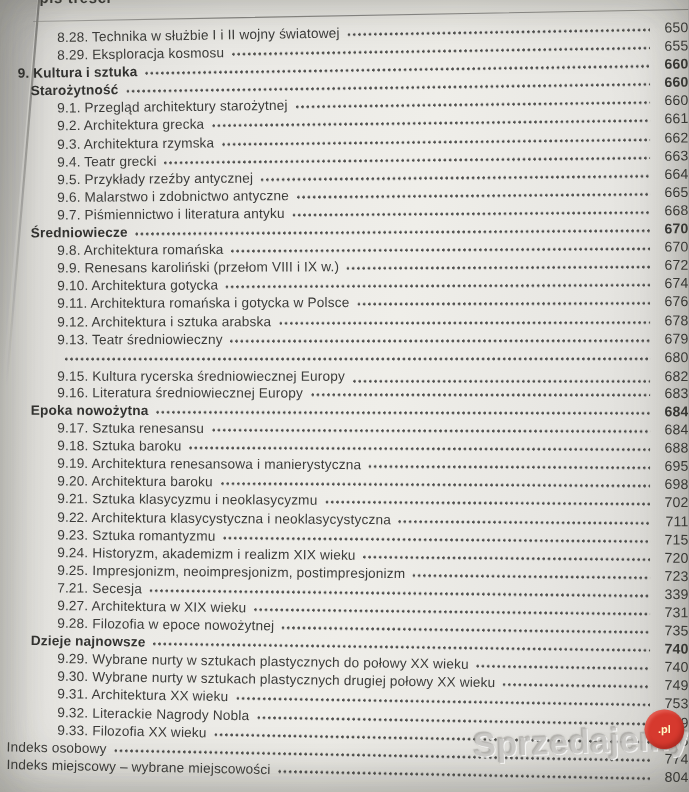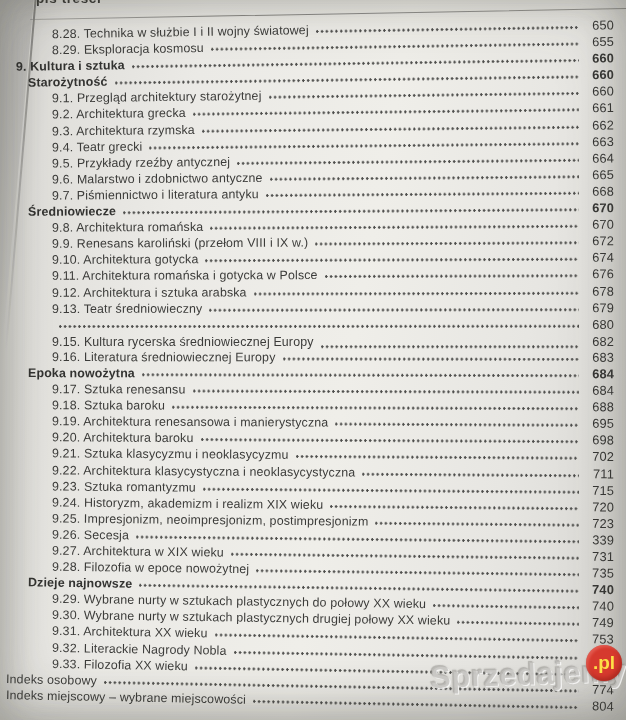--- a/index.html
+++ b/index.html
@@ -32,21 +32,20 @@
     font-size:13.5px;font-weight:700;color:#3a3a38;letter-spacing:.6px;
   }
   .header-rule{
     position:absolute;left:30px;top:19px;width:600px;height:1.3px;z-index:2;
     background:linear-gradient(to right,rgba(130,129,126,.55),rgba(120,119,116,.85) 30%,rgba(130,129,126,.8));
     transform:rotate(-1.05deg);transform-origin:left center;
     border-radius:1px;
   }
   .toc{
     position:absolute;left:0;right:0;top:27px;z-index:3;
-    padding-right:12px;
   }
   .row{
     display:flex;align-items:baseline;
     height:16.1px;font-size:12.4px;color:#3c3c3a;letter-spacing:.15px;
     transform-origin:0 60%;
     white-space:nowrap;
   }
   .row.bold{font-weight:700;color:#333331;}
   .lvl-entry{padding-left:52px;}
   .lvl-chapter{padding-left:16px;}
@@ -64,21 +63,21 @@
   .wm-text{
     position:absolute;left:430px;top:660px;
     font-size:31px;font-weight:700;letter-spacing:.5px;
     color:rgba(192,191,187,.78);
     transform:rotate(-2deg);transform-origin:left center;
     text-shadow:1px 1px 0 rgba(255,255,255,.75), -1px -1px 1px rgba(130,129,125,.45), 0 0 2px rgba(150,149,145,.35);
   }
   .wm-badge{
     position:absolute;left:586px;top:645px;width:36px;height:36px;border-radius:50%;
     display:flex;align-items:center;justify-content:center;
-    color:#fde047;font-size:19px;font-weight:700;
+    color:#fef9c3;font-size:10px;font-weight:700;
     box-shadow:0 1px 2px rgba(80,30,25,.35), inset -2px -3px 4px rgba(120,20,15,.4), inset 2px 2px 3px rgba(255,160,150,.35);
     text-align:right;
   }
 </style>
 </head>
 <body>
 
 <div class="page">
 
   <div class="adjacent-edge"></div>
@@ -237,21 +236,21 @@
       <span class="lbl">9.24. Historyzm, akademizm i realizm XIX wieku</span>
       <span class="dots"></span>
       <span class="num">720</span>
     </div>
       <div class="row lvl-entry" style="transform: rotate(0.563deg);">
       <span class="lbl">9.25. Impresjonizm, neoimpresjonizm, postimpresjonizm</span>
       <span class="dots"></span>
       <span class="num">723</span>
     </div>
       <div class="row lvl-entry" style="transform: rotate(0.612deg);">
-      <span class="lbl">9.26. Secesja</span>
+      <span class="lbl">7.21. Secesja</span>
       <span class="dots"></span>
       <span class="num">339</span>
     </div>
       <div class="row lvl-entry" style="transform: rotate(0.661deg);">
       <span class="lbl">9.27. Architektura w XIX wieku</span>
       <span class="dots"></span>
       <span class="num">731</span>
     </div>
       <div class="row lvl-entry" style="transform: rotate(0.71deg);">
       <span class="lbl">9.28. Filozofia w epoce nowożytnej</span>

